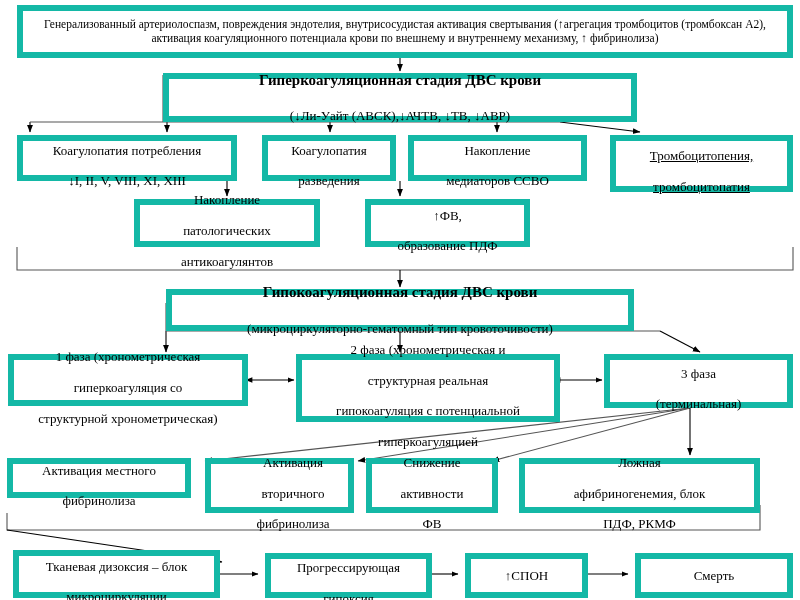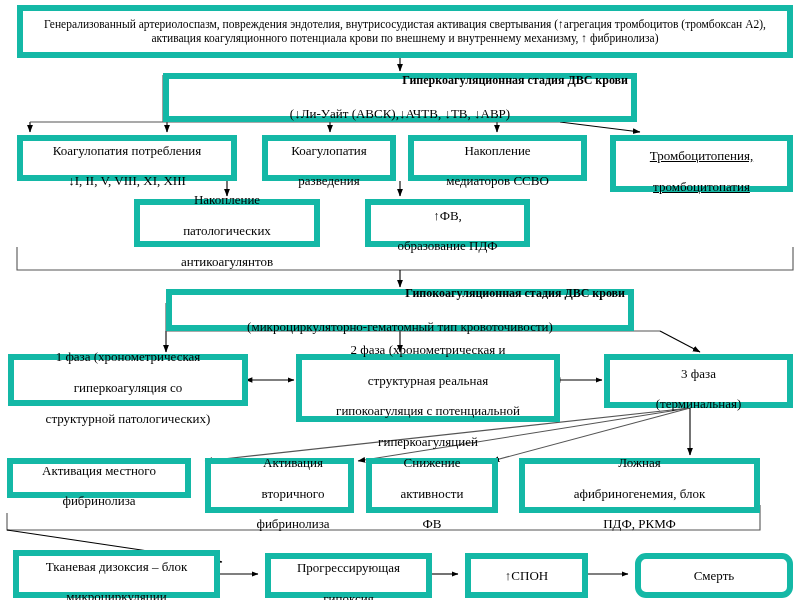--- a/index.html
+++ b/index.html
@@ -46,21 +46,21 @@
     position: absolute;
     left: 0;
     top: 0;
     width: 800px;
     height: 600px;
     z-index: 1;
     pointer-events: none;
   }
   .t12 { font-size: 13px; }
   .t115 { font-size: 11.5px; }
-  .t13 { font-size: 12px; text-align: right; }
+  .t13 { font-size: 15px; }
 </style>
 </head>
 <body>
 
 <div id="canvas">
 
   <svg class="wires" viewBox="0 0 800 600">
     <defs>
       <marker id="ah" markerWidth="9" markerHeight="9" refX="7.2" refY="3.6" orient="auto" markerUnits="userSpaceOnUse">
         <path d="M0,0.6 L7.6,3.6 L0,6.6 z" fill="#000000"></path>
@@ -176,21 +176,21 @@
     <span class="inner">
       <span class="ttl t13">Гипокоагуляционная стадия ДВС крови</span>
       <span class="sub t12">(микроциркуляторно-гематомный тип кровоточивости)</span>
     </span>
   </div>
 
   <div class="box t12" style="left:8px; top:354px; width:240px; height:52px;">
     <span class="inner">
       <span>1 фаза (хронометрическая</span><br>
       <span>гиперкоагуляция со</span><br>
-      <span>структурной патологических)</span>
+      <span>структурной хронометрическая)</span>
     </span>
   </div>
 
   <div class="box t12" style="left:296px; top:354px; width:264px; height:68px;">
     <span class="inner">
       <span>2 фаза (хронометрическая и</span><br>
       <span>структурная реальная</span><br>
       <span>гипокоагуляция с потенциальной</span><br>
       <span>гиперкоагуляцией</span>
     </span>
@@ -245,17 +245,17 @@
     <span class="inner">
       <span>Прогрессирующая</span><br>
       <span>гипоксия</span>
     </span>
   </div>
 
   <div class="box t12" style="left:465px; top:553px; width:123px; height:45px;">
     <span class="inner">↑СПОН</span>
   </div>
 
-  <div class="box t12" style="left:635px; top:553px; width:158px; height:45px;border-radius:11px;">
+  <div class="box t12" style="left:635px; top:553px; width:158px; height:45px;">
     <span class="inner">Смерть</span>
   </div>
 
 </div>
 
 </body></html>

